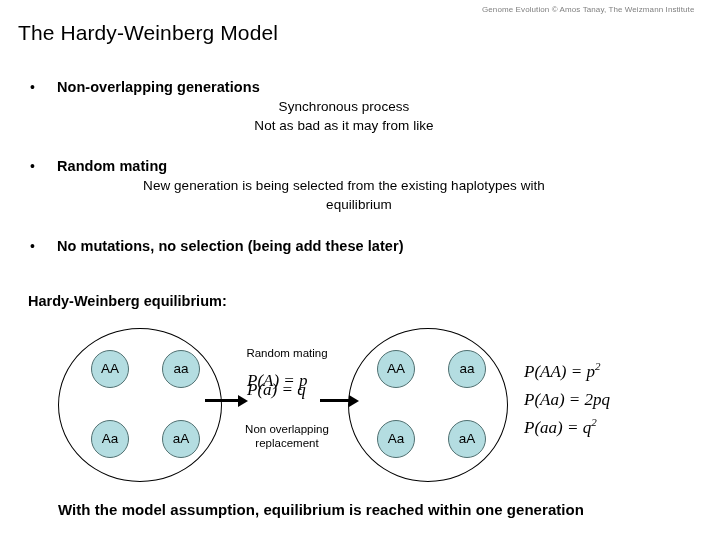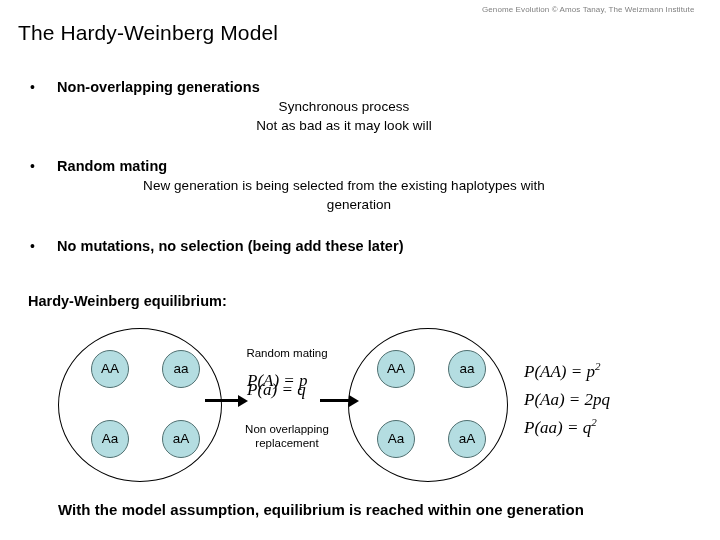--- a/index.html
+++ b/index.html
@@ -209,30 +209,30 @@
 <div class="credit">Genome Evolution © Amos Tanay, The Weizmann Institute</div>
 
 <div class="slide-title">The Hardy-Weinberg Model</div>
 
 <div class="bullet-block" id="blk1">
   <div class="bullet-row">
     <span class="bullet-dot">•</span>
     <span class="bullet-head">Non-overlapping generations</span>
   </div>
   <div class="sub-line">Synchronous process</div>
-  <div class="sub-line">Not as bad as it may look will</div>
+  <div class="sub-line">Not as bad as it may from like</div>
 </div>
 
 <div class="bullet-block" id="blk2">
   <div class="bullet-row">
     <span class="bullet-dot">•</span>
     <span class="bullet-head">Random mating</span>
   </div>
   <div class="sub-line">New generation is being selected from the existing haplotypes with</div>
-  <div class="sub-line indent2">generation</div>
+  <div class="sub-line indent2">equilibrium</div>
 </div>
 
 <div class="bullet-block" id="blk3">
   <div class="bullet-row">
     <span class="bullet-dot">•</span>
     <span class="bullet-head">No mutations, no selection (being add these later)</span>
   </div>
 </div>
 
 <div class="eq-label">Hardy-Weinberg equilibrium:</div>

